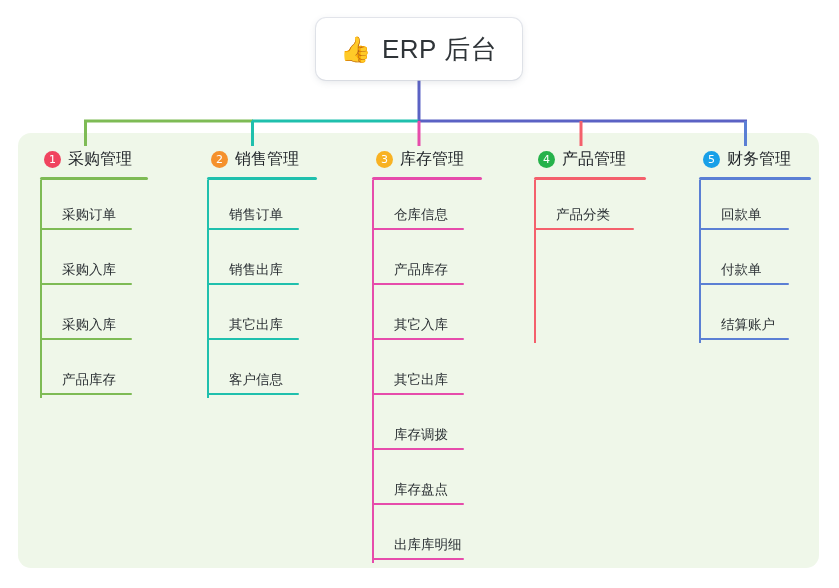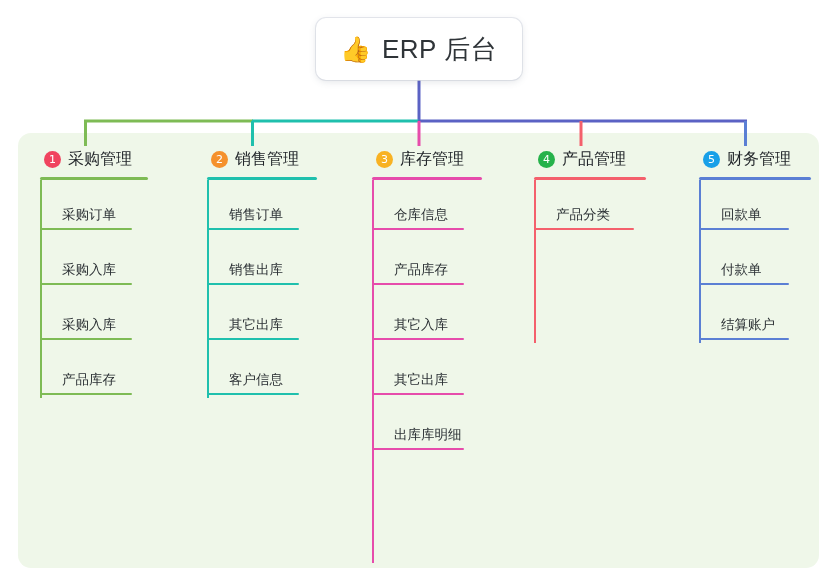--- a/index.html
+++ b/index.html
@@ -149,20 +149,28 @@
           </div>
           <div class="leaf">
             <span class="leaf-text">其它入库</span>
             <div class="leaf-rule" style="background: rgb(230, 76, 171); width: 92px;"></div>
           </div>
           <div class="leaf">
             <span class="leaf-text">其它出库</span>
             <div class="leaf-rule" style="background: rgb(230, 76, 171); width: 92px;"></div>
           </div>
           <div class="leaf">
+            <span class="leaf-text">库存调拨</span>
+            <div class="leaf-rule" style="background: rgb(230, 76, 171); width: 92px;"></div>
+          </div>
+          <div class="leaf">
+            <span class="leaf-text">库存盘点</span>
+            <div class="leaf-rule" style="background: rgb(230, 76, 171); width: 92px;"></div>
+          </div>
+          <div class="leaf">
             <span class="leaf-text">出库库明细</span>
             <div class="leaf-rule" style="background: rgb(230, 76, 171); width: 92px;"></div>
           </div>
         </div>
       </div>
       <div class="col" style="left: 534px;">
         <div class="col-head">
           <span class="badge" style="background: rgb(38, 178, 75);">4</span>
           <span class="head-label">产品管理</span>
         </div>

